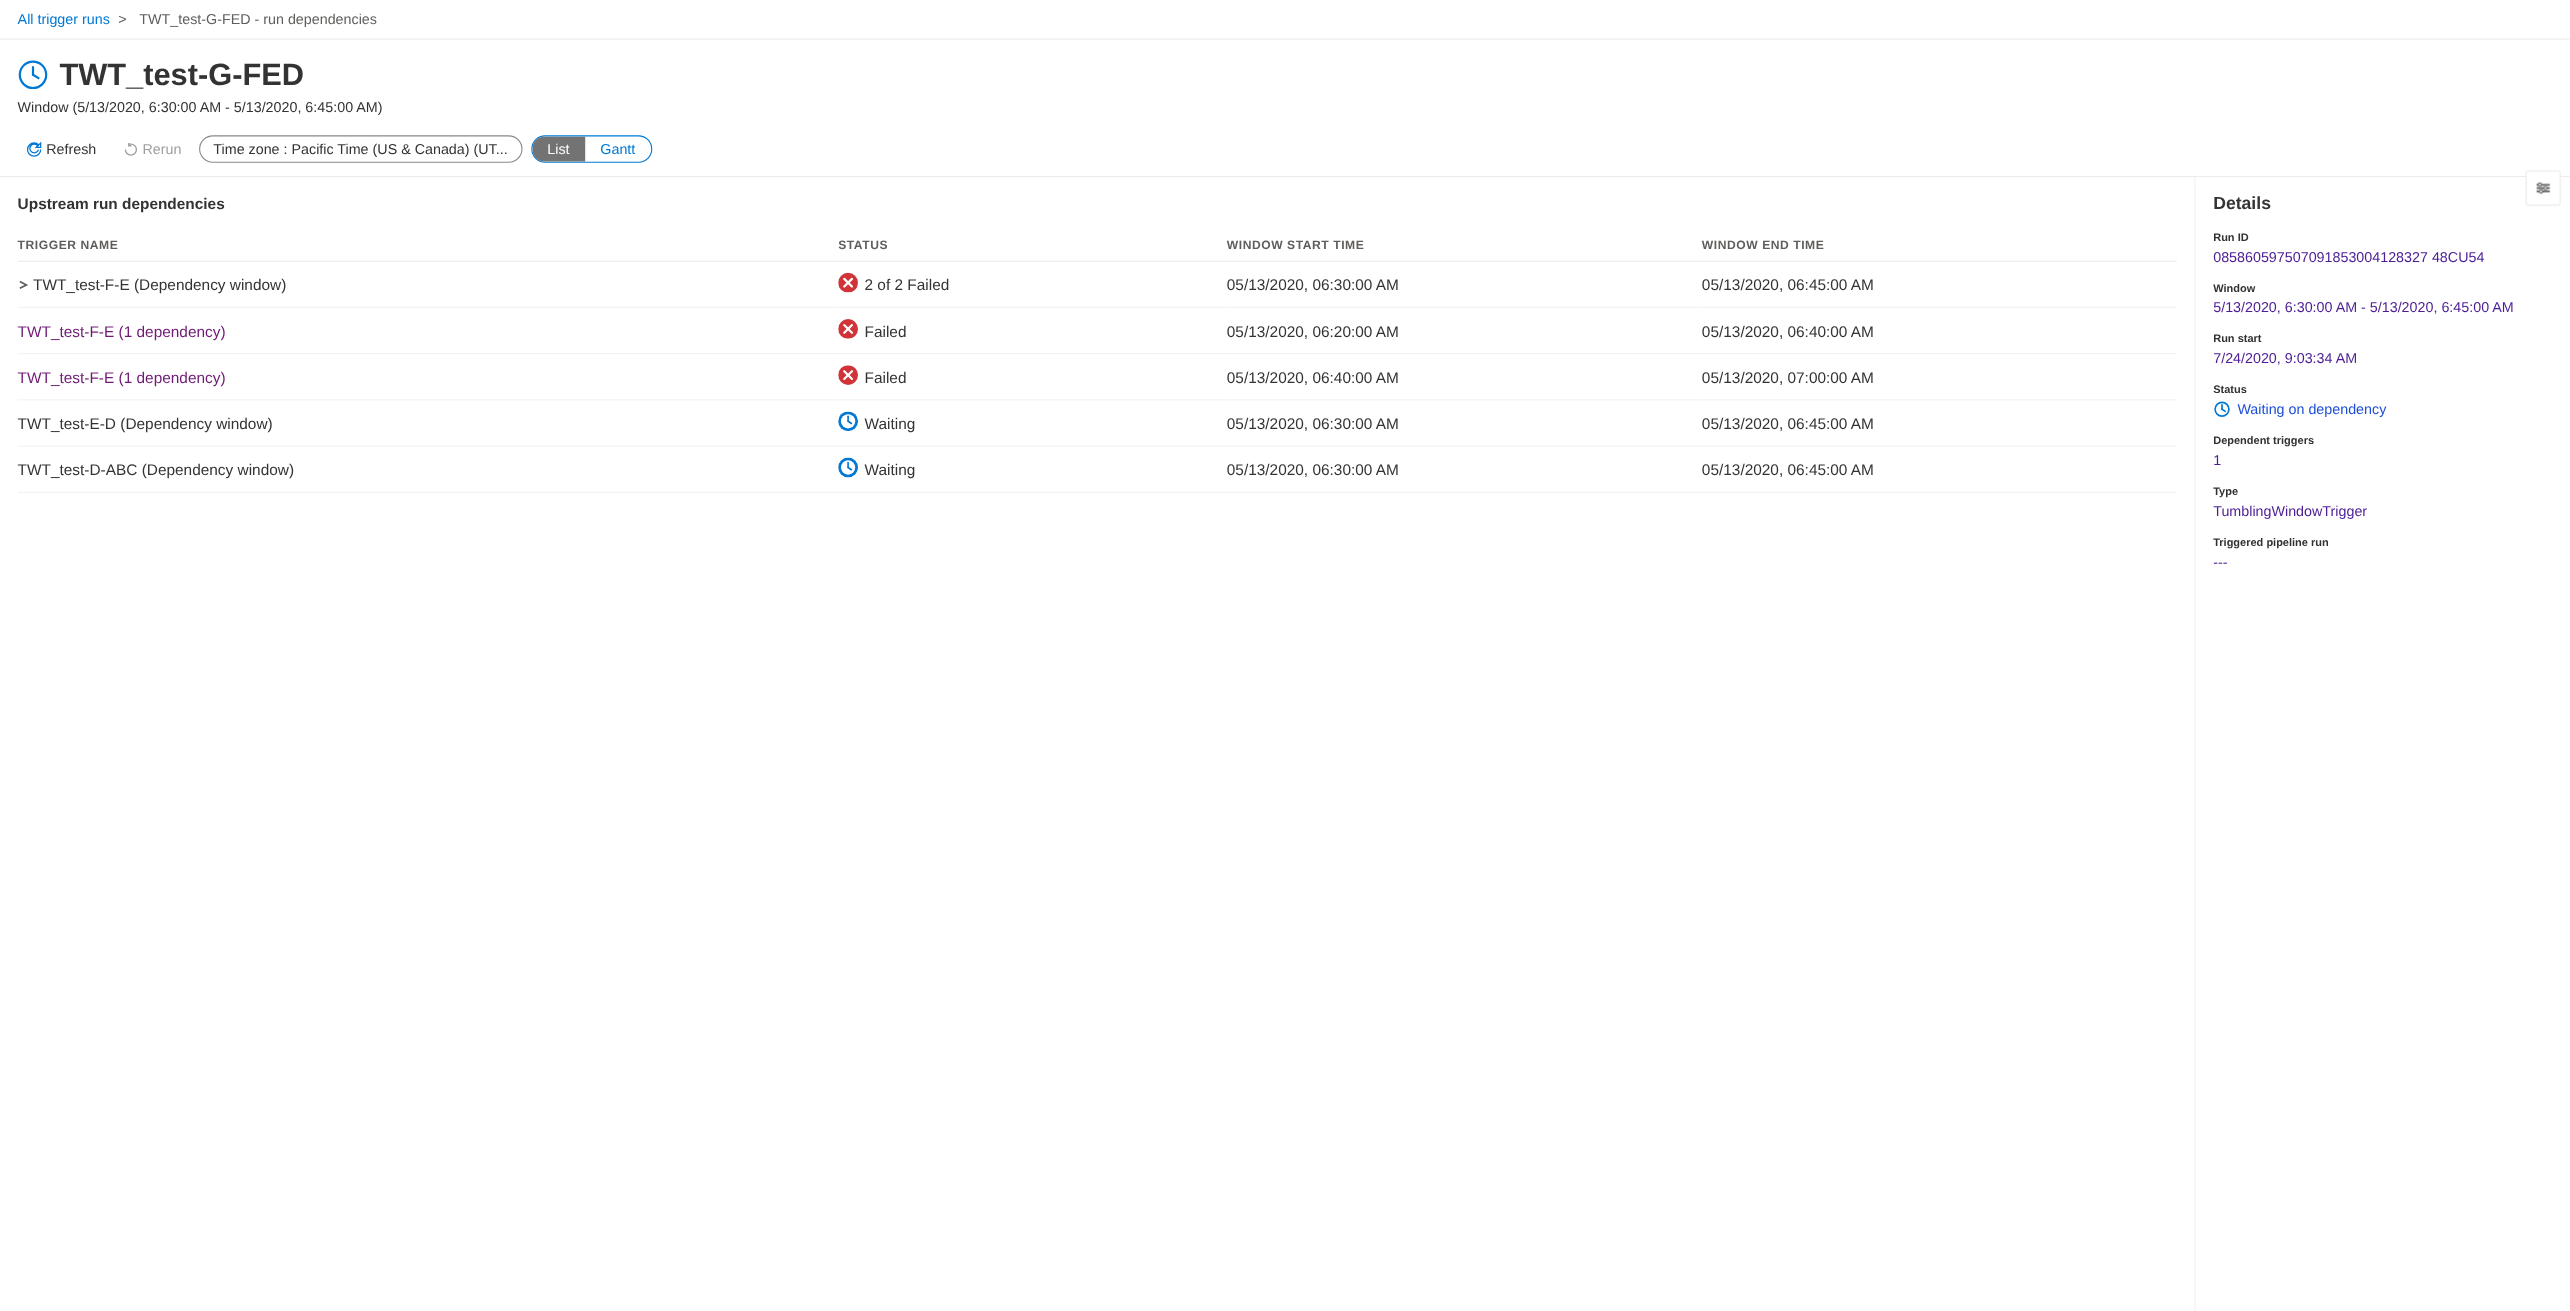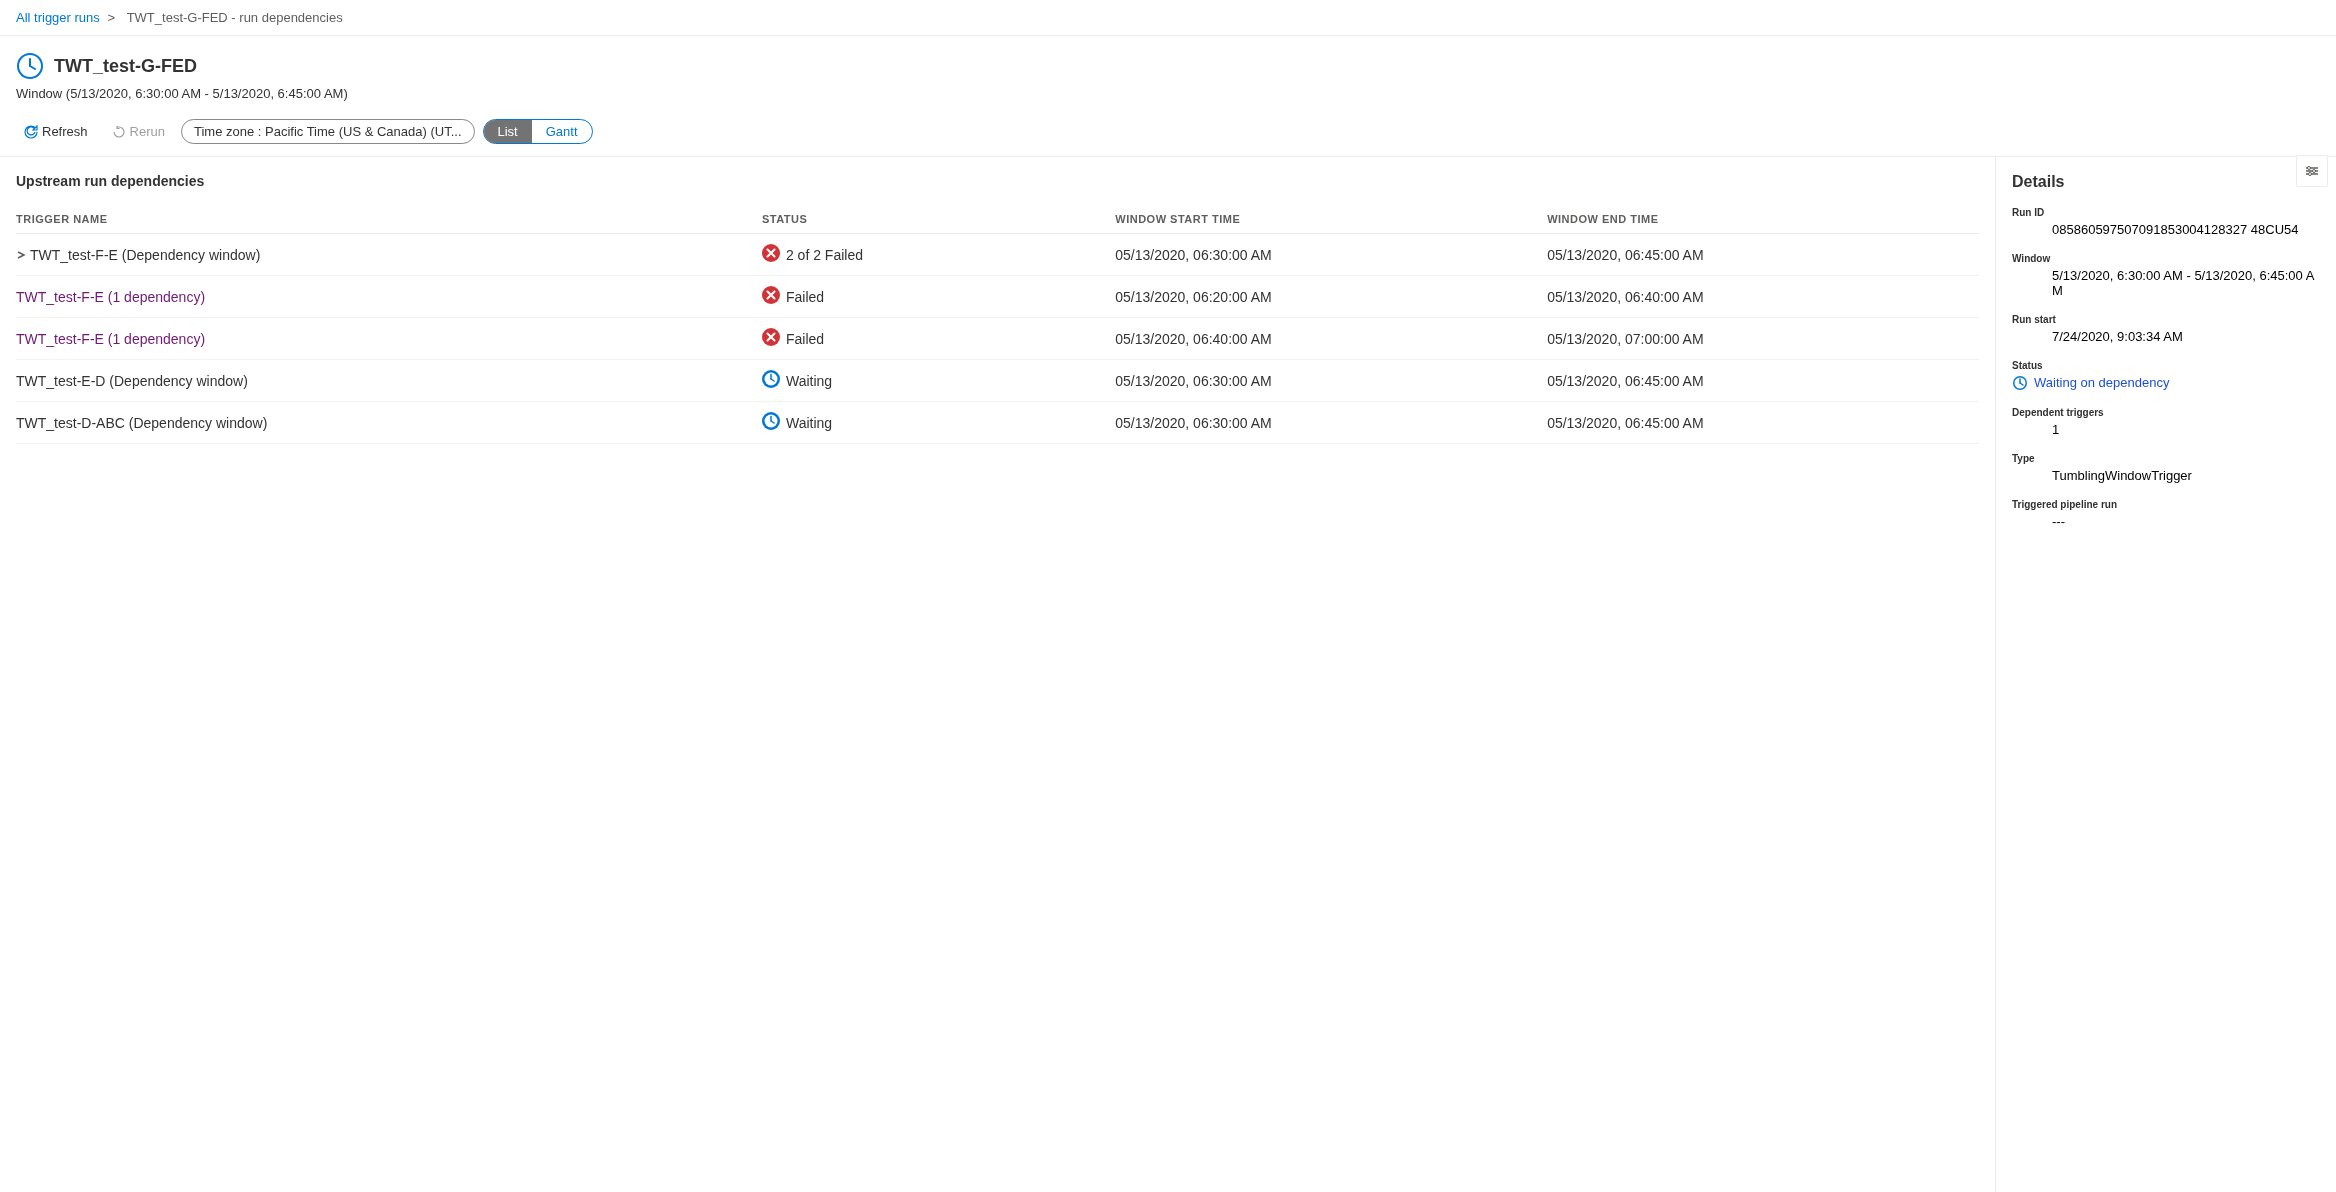--- a/index.html
+++ b/index.html
@@ -3,21 +3,21 @@
   <meta charset="utf-8">
   <style>
     * { box-sizing: border-box; margin: 0; padding: 0; }
     body { font-family: 'Segoe UI', Arial, sans-serif; font-size: 13px; background: #fff; color: #333; }
 
     .breadcrumb { padding: 10px 16px; font-size: 13px; border-bottom: 1px solid #edebe9; }
     .breadcrumb a { color: #0078d4; text-decoration: none; }
     .breadcrumb span { color: #605e5c; margin: 0 4px; }
 
     .header { padding: 16px 16px 8px 16px; }
-    .header-title { display: flex; align-items: center; gap: 10px; font-size: 18px; font-weight: 600; margin-bottom: 6px; }
+    .header-title { display: flex; align-items: center; gap: 10px; font-size: 28px; font-weight: 600; margin-bottom: 6px; }
     .header-subtitle { font-size: 13px; color: #333; margin-bottom: 10px; }
 
     .toolbar { display: flex; gap: 8px; padding: 0 16px 12px 16px; border-bottom: 1px solid #edebe9; }
     .toolbar-btn { display: flex; align-items: center; gap: 4px; background: none; border: none; color: #333; cursor: pointer; font-size: 13px; padding: 4px 8px; border-radius: 2px; }
     .toolbar-btn.disabled { color: #a19f9d; cursor: default; }
     .timezone-btn { border: 1px solid #8a8886; border-radius: 14px; padding: 4px 12px; background: none; cursor: pointer; font-size: 13px; color: #333; }
     .view-toggle { display: flex; border: 1px solid #0078d4; border-radius: 14px; overflow: hidden; }
     .view-toggle-btn { padding: 4px 14px; font-size: 13px; cursor: pointer; border: none; background: none; color: #0078d4; }
     .view-toggle-btn.active { background: #737373; color: #fff; }
 
@@ -35,21 +35,21 @@
     .trigger-link { color: #701a75; text-decoration: none; cursor: pointer; }
     .expand-icon { display: inline-flex; align-items: center; margin-right: 4px; color: #605e5c; cursor: pointer; }
     .indent { padding-left: 24px; }
 
     .status-cell { display: flex; align-items: center; gap: 6px; }
 
     
     .details-title { font-size: 16px; font-weight: 600; margin-bottom: 16px; }
     .detail-section { margin-bottom: 16px; }
     .detail-label { font-size: 10px; font-weight: 600; margin-bottom: 4px; color: #323130; }
-    .detail-value { font-size: 13px; color: #000000; word-break: break-all; margin-left: 40px; }
+    .detail-value { font-size: 13px; color: #4c1d95; word-break: break-all; }
     .detail-status { display: flex; align-items: flex-start; gap: 6px; font-size: 13px; color: #1d4ed8; }
 
     .settings-icon { position: fixed; top: 155px; right: 8px; width: 32px; height: 32px; display: flex; align-items: center; justify-content: center; cursor: pointer; border: 1px solid #edebe9; background: #fff; border-radius: 2px; }
   </style>
 </head>
 <body>
 
 <div class="breadcrumb">
   <a href="#">All trigger runs</a>
   <span>&gt;</span>

